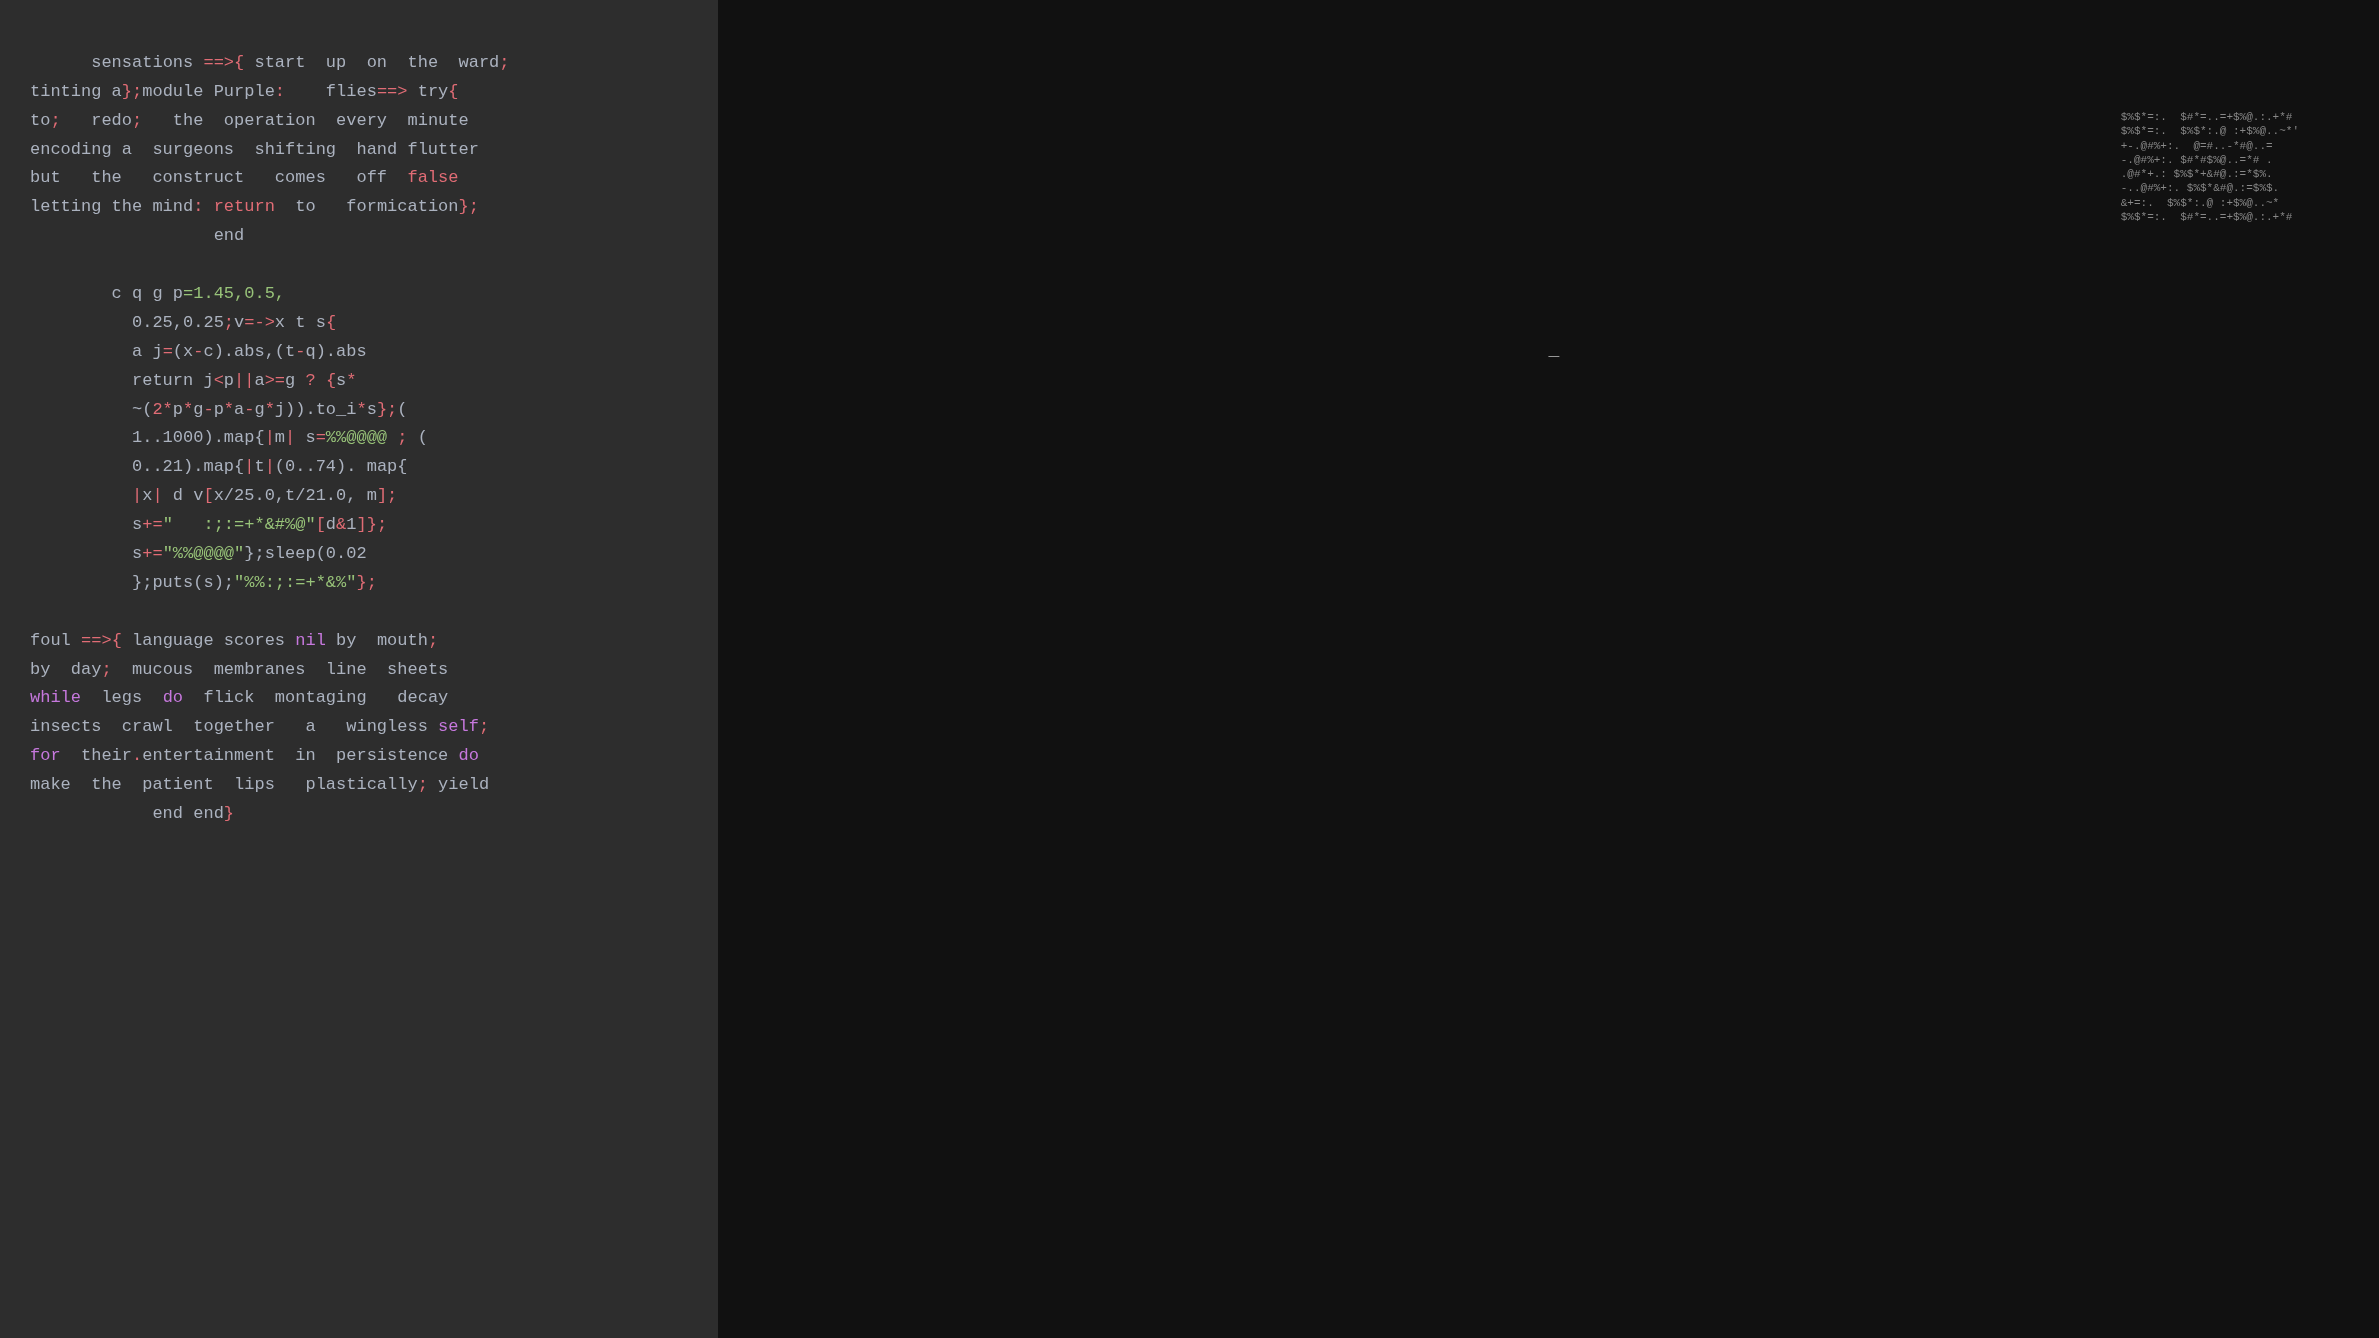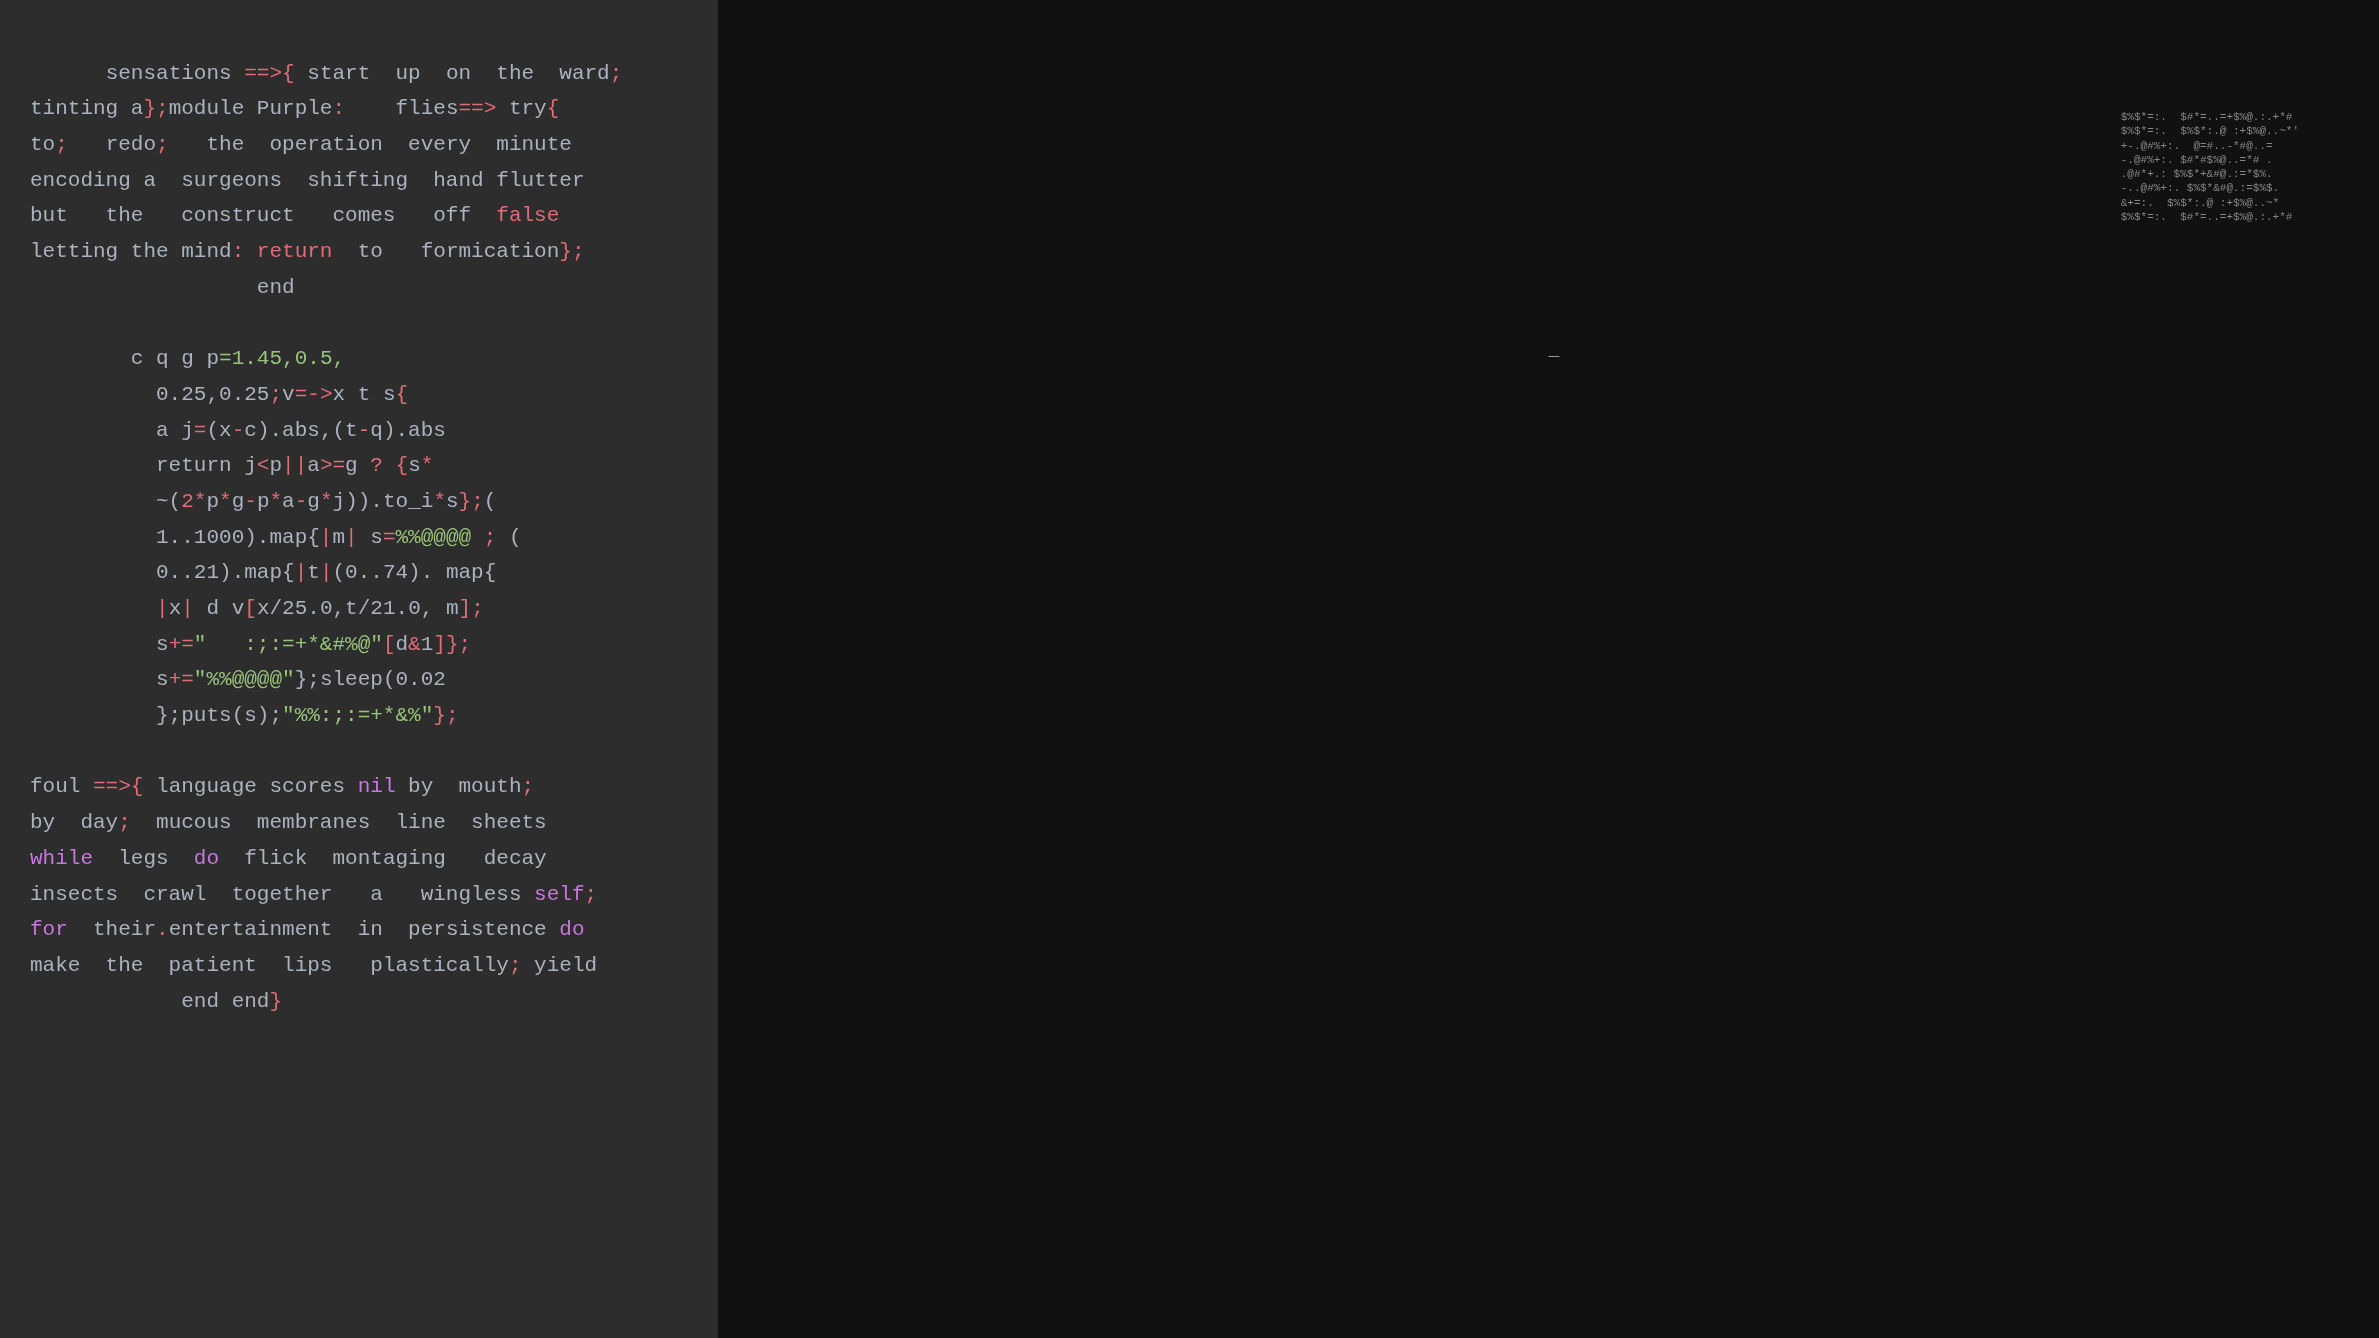--- a/index.html
+++ b/index.html
@@ -22,21 +22,21 @@
       padding: 20px 30px;
       position: relative;
     }
     .right-pane {
       width: 1661px;
       height: 1338px;
       background: #111111;
       position: relative;
     }
     .code-area {
-      font-size: 21px;
+      font-size: 17px;
       line-height: 1.7;
       white-space: pre;
       color: #cccccc;
     }
     
     .c-red { color: #e06c75; }
     .c-string { color: #98c379; }
     .c-keyword { color: #c678dd; }
     .c-normal { color: #abb2bf; }
 

